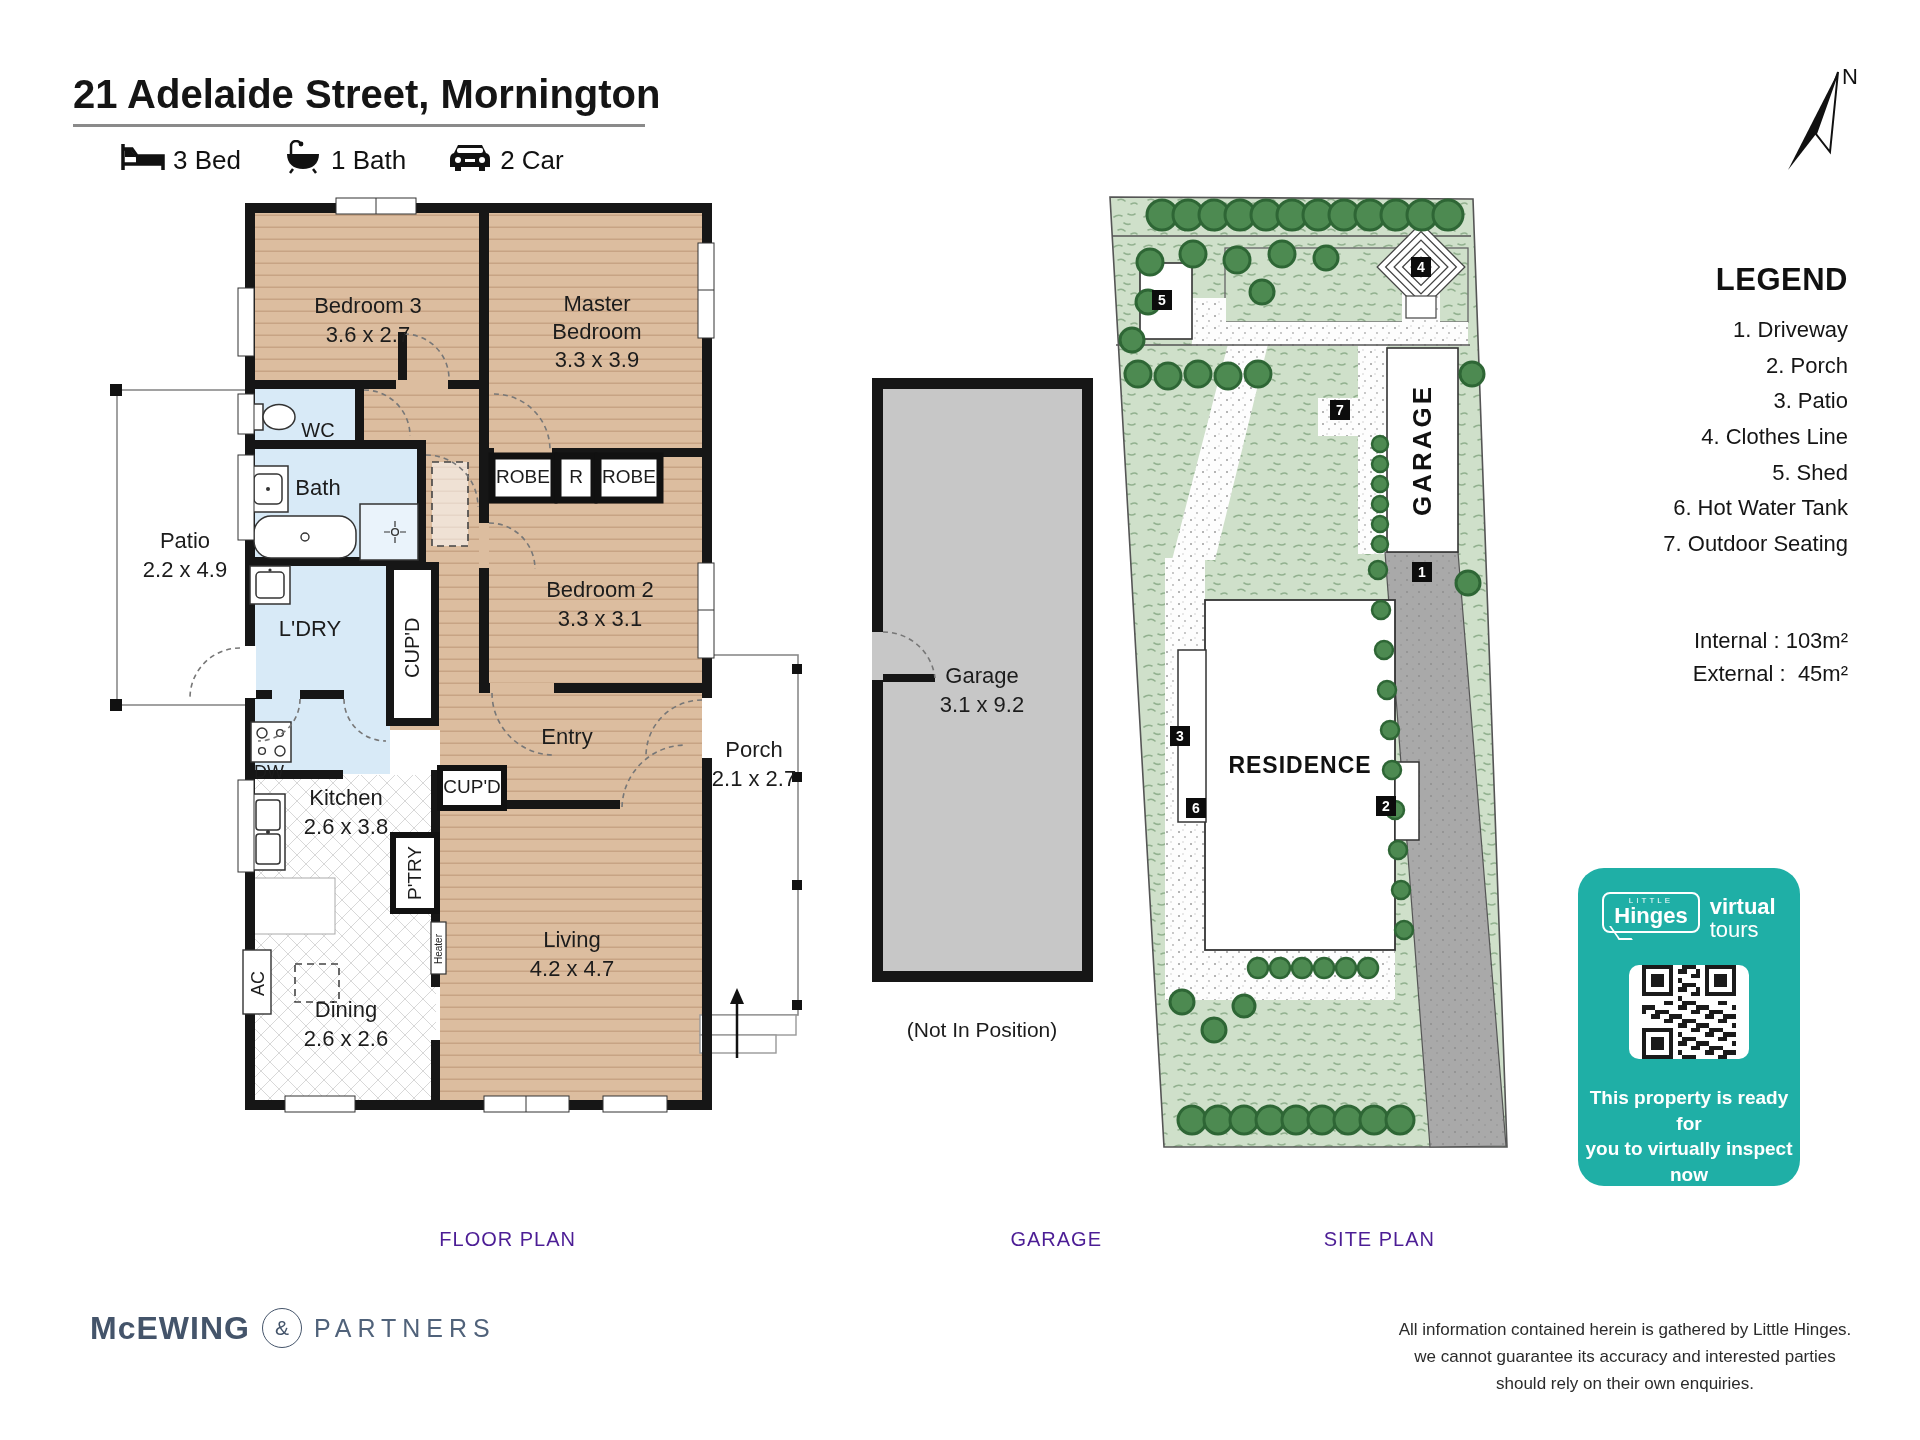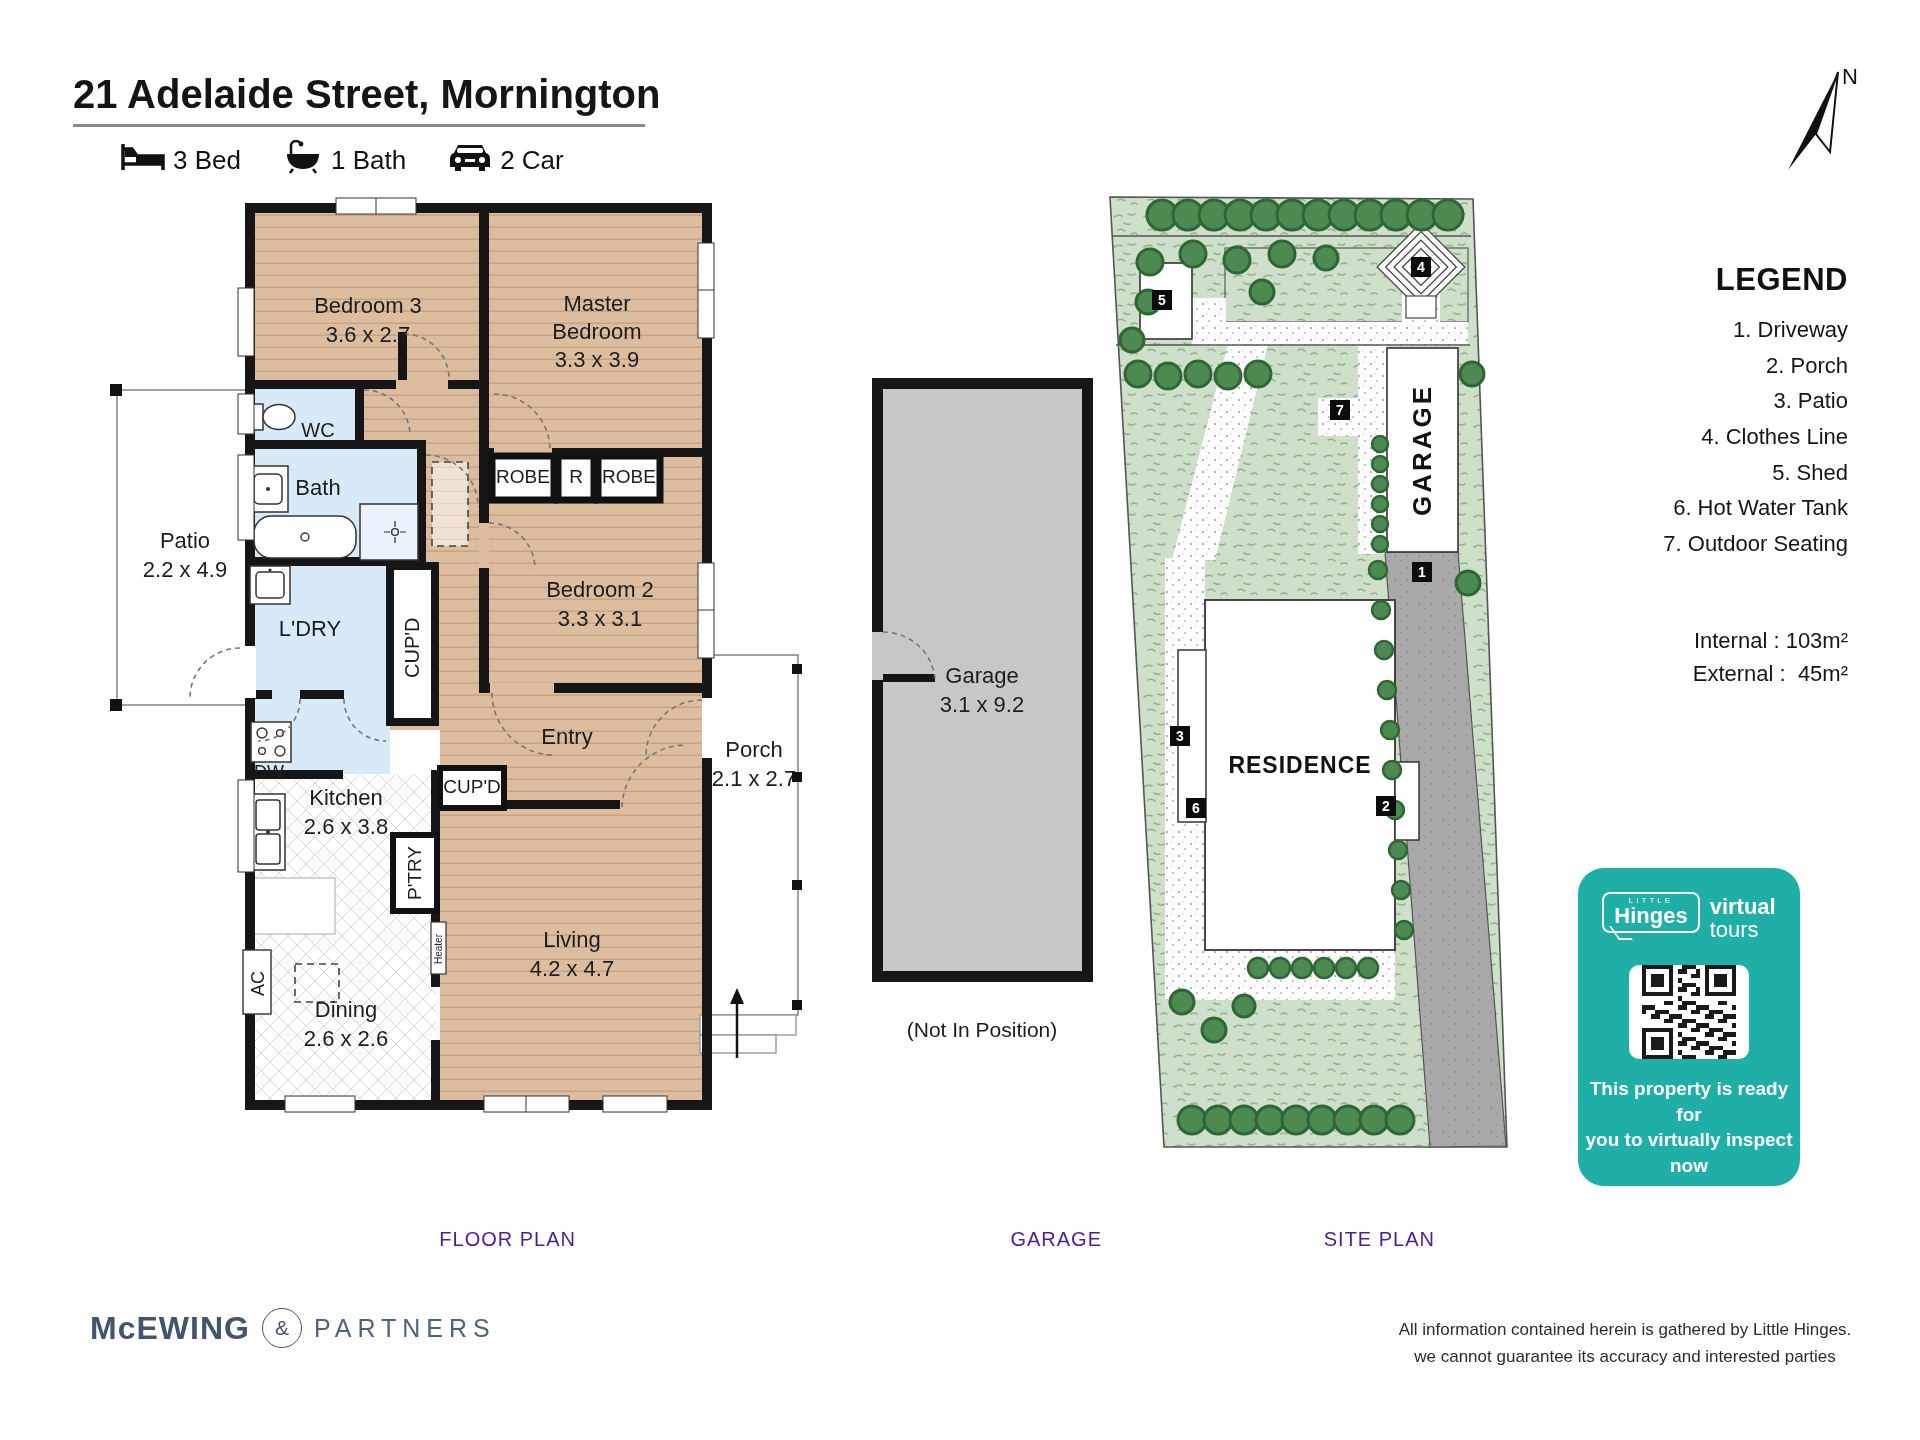--- a/index.html
+++ b/index.html
@@ -29,21 +29,21 @@
   .logo-row{display:flex;align-items:flex-start;gap:10px;margin-top:24px;}
   .bubble{border:2.5px solid #fff;border-radius:8px;padding:2px 10px 4px 10px;position:relative;text-align:center;}
   .bubble:after{content:"";position:absolute;left:10px;bottom:-9px;width:12px;height:12px;border-left:2.5px solid #fff;border-bottom:2.5px solid #fff;transform:skewX(35deg);background:transparent;}
   .logo-little{font-size:8px;letter-spacing:3px;font-weight:normal;}
   .logo-hinges{font-size:22px;font-weight:bold;line-height:1;}
   .logo-right{display:flex;flex-direction:column;line-height:1.05;padding-top:3px;}
   .logo-virtual{font-size:22px;font-weight:bold;}
   .logo-tours{font-size:22px;font-weight:300;}
   .qr-box{width:120px;height:120px;background:#fff;border-radius:10px;margin-top:24px;display:flex;align-items:center;justify-content:center;}
   .promo-line{font-size:19px;font-weight:600;text-align:center;line-height:1.35;}
-  .promo-lines{margin-top:17px;}
+  .promo-lines{margin-top:26px;}
   .promo-url{margin-top:16px;font-size:19px;font-weight:300;}
   .agency{display:flex;align-items:center;gap:12px;color:#44546a;}
   .agency-name{font-size:32px;font-weight:bold;letter-spacing:1px;}
   .agency-amp{width:38px;height:38px;border:1.5px solid #44546a;border-radius:50%;display:flex;align-items:center;justify-content:center;font-size:21px;font-weight:300;}
   .agency-partners{font-size:25px;font-weight:300;letter-spacing:6px;color:#50627a;}
   .disclaimer{text-align:center;font-size:17px;line-height:1.6;color:#2b2b2b;width:460px;}
 </style>
 </head>
 <body>
 
@@ -594,15 +594,16 @@
 
 <div class="abs agency" style="left:90px;top:1308px;">
   <span class="agency-name">McEWING</span>
   <span class="agency-amp">&amp;</span>
   <span class="agency-partners">PARTNERS</span>
 </div>
 
 <div class="abs disclaimer" style="left:1395px;top:1316px;">
   <div>All information contained herein is gathered by Little Hinges.</div>
   <div>we cannot guarantee its accuracy and interested parties</div>
+  <div>should rely on their own enquiries.</div>
 </div>
 
 </div>
 
 </body></html>

